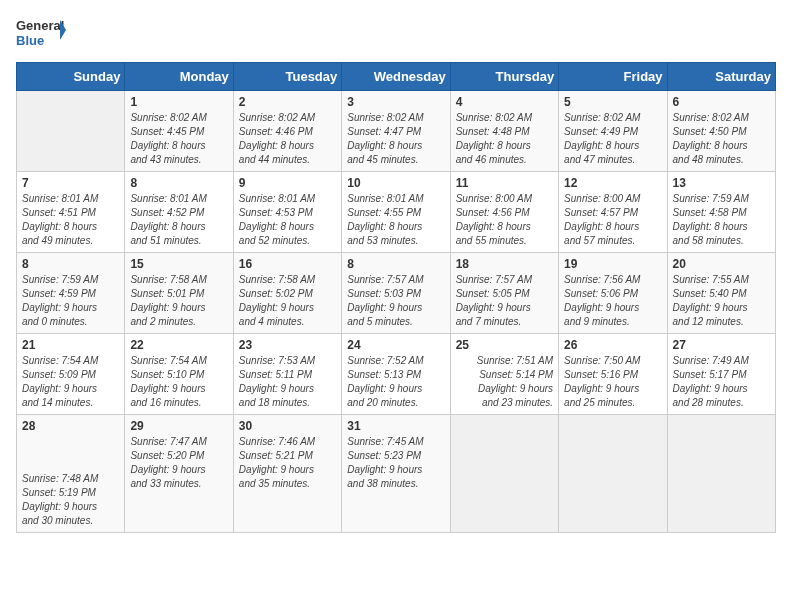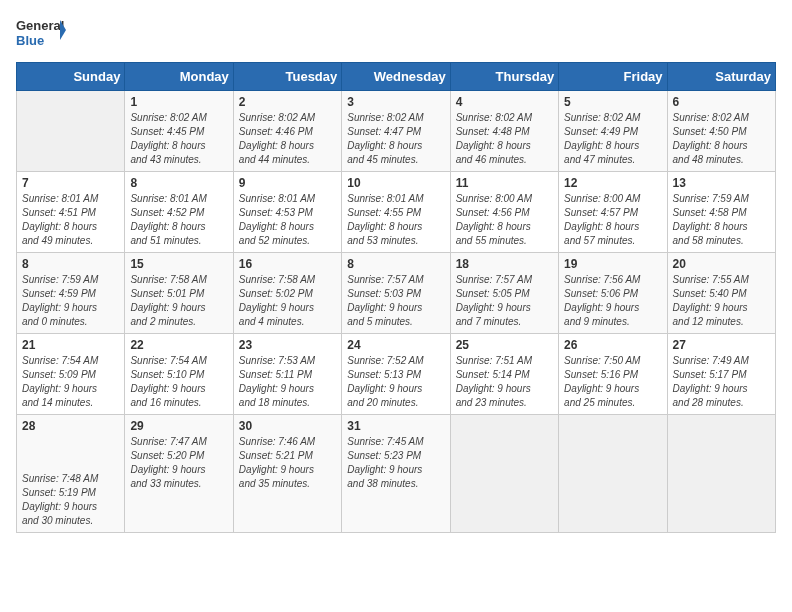--- a/index.html
+++ b/index.html
@@ -277,21 +277,21 @@
         </td>
         <td>
           <div class="day-number">24</div>
           <div class="day-info" style="white-space: pre-line;">Sunrise: 7:52 AM
 Sunset: 5:13 PM
 Daylight: 9 hours
 and 20 minutes.</div>
         </td>
         <td>
           <div class="day-number">25</div>
-          <div class="day-info" style="white-space: pre-line;">Sunrise: 7:51 AM
+          <div class="day-info" style="white-space: pre-line; text-align: right;">Sunrise: 7:51 AM
 Sunset: 5:14 PM
 Daylight: 9 hours
 and 23 minutes.</div>
         </td>
         <td>
           <div class="day-number">26</div>
           <div class="day-info" style="white-space: pre-line;">Sunrise: 7:50 AM
 Sunset: 5:16 PM
 Daylight: 9 hours
 and 25 minutes.</div>

